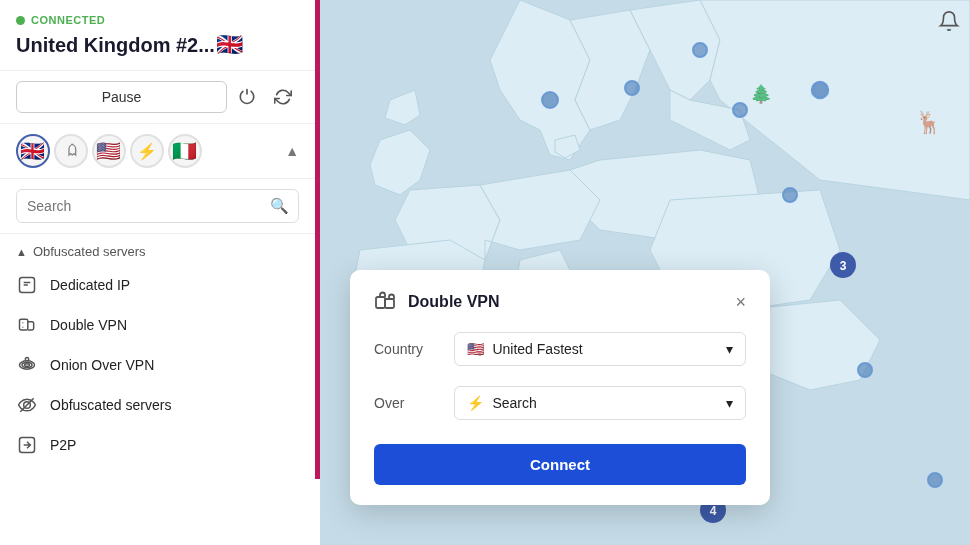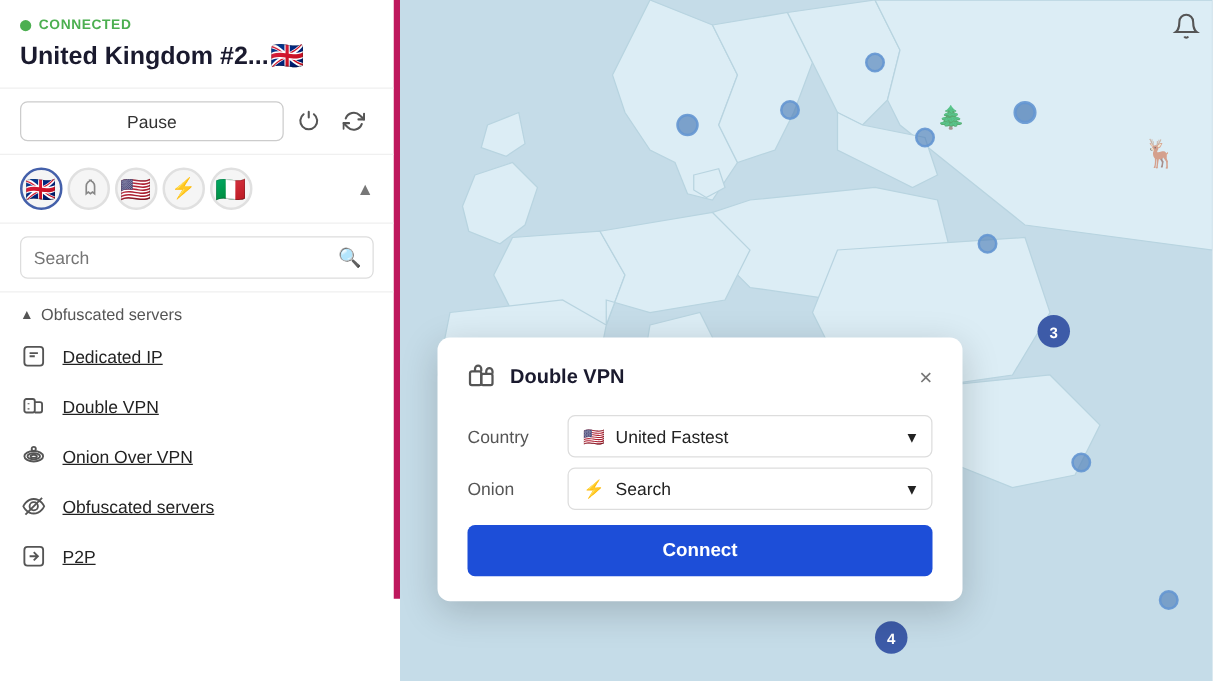--- a/index.html
+++ b/index.html
@@ -197,21 +197,20 @@
 
     
     .list-item {
       display: flex;
       align-items: center;
       gap: 12px;
       padding: 9px 16px;
       cursor: pointer;
       font-size: 14px;
       color: #222;
-      text-decoration: underline;
     }
     .list-item .item-icon {
       width: 22px;
       height: 22px;
       display: flex;
       align-items: center;
       justify-content: center;
       color: #555;
       font-size: 17px;
     }
@@ -271,21 +270,21 @@
     .modal-close {
       background: transparent;
       border: none;
       font-size: 18px;
       color: #777;
       cursor: pointer;
     }
     .modal-field {
       display: flex;
       align-items: center;
-      margin-bottom: 8px;
+      margin-bottom: 20px;
     }
     .field-label {
       width: 80px;
       font-size: 14px;
       color: #555;
       flex-shrink: 0;
     }
     .field-select {
       flex: 1;
       display: flex;
@@ -525,21 +524,21 @@
         <div class="field-select-left">
           <span>🇺🇸</span>
           <span>United Fastest</span>
         </div>
         <span>▾</span>
       </div>
     </div>
 
     
     <div class="modal-field">
-      <span class="field-label">Onion</span>
+      <span class="field-label">Over</span>
       <div class="field-select">
         <div class="field-select-left">
           <span>⚡</span>
           <span>Search</span>
         </div>
         <span>▾</span>
       </div>
     </div>
 
     

